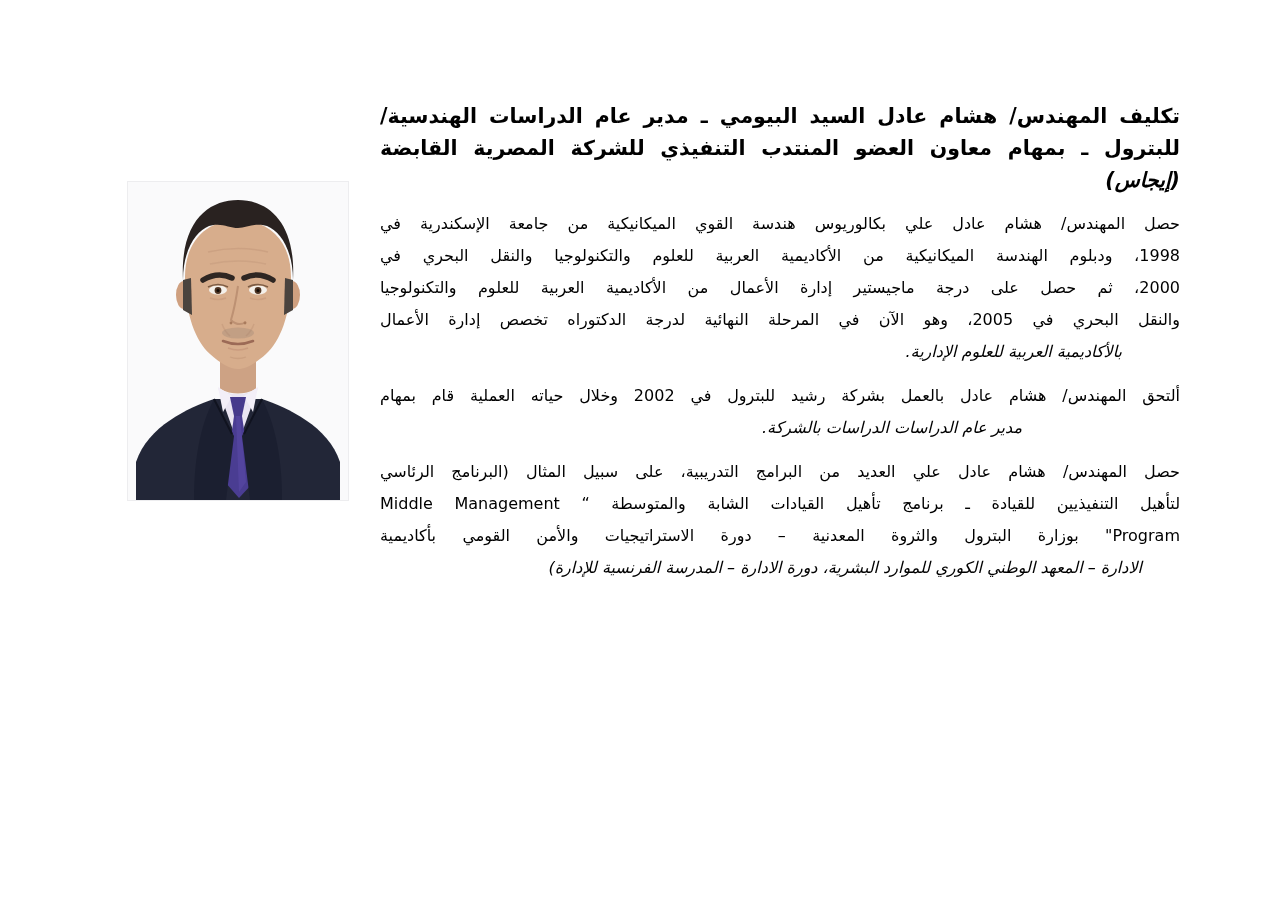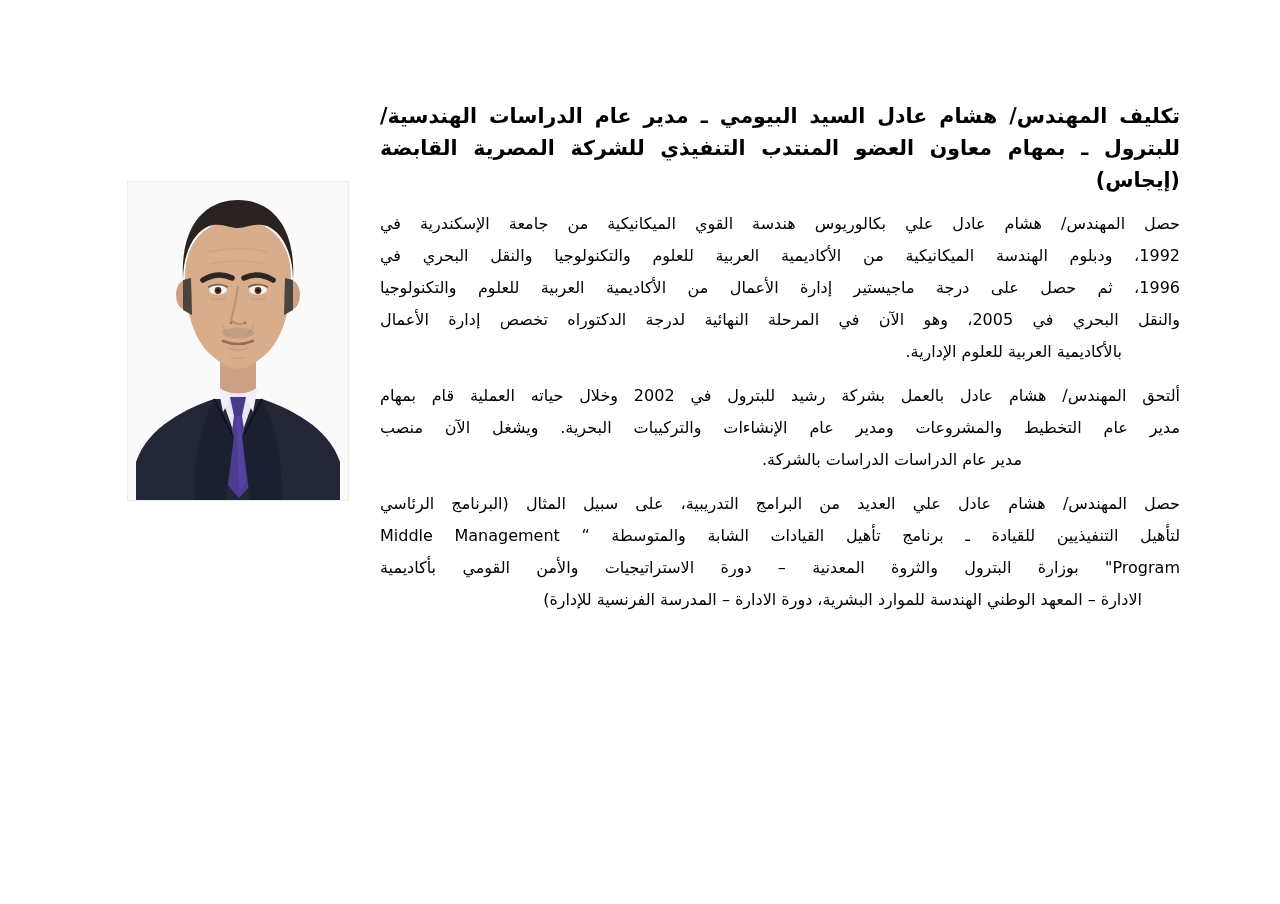--- a/index.html
+++ b/index.html
@@ -48,20 +48,21 @@
     text-align: justify;
     text-align-last: justify;
     -moz-text-align-last: justify;
     text-justify: inter-word;
     white-space: normal;
   }
   .para.title .line { font-weight: 700; font-size: 20.5px; }
   .line.endline {
     text-align: right;
     text-align-last: right;
+    font-style: italic;
     -moz-text-align-last: right;
   }
   .line.end-p1 { padding-left: 0; padding-right: 58px; text-align: center; }
   .line.end-p2 { padding-right: 158px; }
   .line.end-p3 { padding-right: 38px; }
 </style>
 </head>
 <body>
 
 <div class="page">
@@ -132,33 +133,32 @@
   <div class="text-block" dir="rtl">
 
     <div class="para title">
       <div class="line">تكليف المهندس/ هشام عادل السيد البيومي ـ مدير عام الدراسات الهندسية/ العمليات بشركة رشيد</div>
       <div class="line">للبترول ـ بمهام معاون العضو المنتدب التنفيذي للشركة المصرية القابضة للغازات الطبيعية</div>
       <div class="line endline">(إيجاس)</div>
     </div>
 
     <div class="para">
       <div class="line">حصل المهندس/ هشام عادل علي بكالوريوس هندسة القوي الميكانيكية من جامعة الإسكندرية في</div>
-      <div class="line">1992، ودبلوم الهندسة الميكانيكية من الأكاديمية العربية للعلوم والتكنولوجيا والنقل البحري في</div>
-      <div class="line">1996، ثم حصل على درجة ماجيستير إدارة الأعمال من الأكاديمية العربية للعلوم والتكنولوجيا</div>
+      <div class="line">1998، ودبلوم الهندسة الميكانيكية من الأكاديمية العربية للعلوم والتكنولوجيا والنقل البحري في</div>
+      <div class="line">2000، ثم حصل على درجة ماجيستير إدارة الأعمال من الأكاديمية العربية للعلوم والتكنولوجيا</div>
       <div class="line">والنقل البحري في 2005، وهو الآن في المرحلة النهائية لدرجة الدكتوراه تخصص إدارة الأعمال</div>
       <div class="line endline end-p1">بالأكاديمية العربية للعلوم الإدارية.</div>
     </div>
 
     <div class="para">
       <div class="line">ألتحق المهندس/ هشام عادل بالعمل بشركة رشيد للبترول في 2002 وخلال حياته العملية قام بمهام</div>
-      <div class="line">مدير عام التخطيط والمشروعات ومدير عام الإنشاءات والتركيبات البحرية. ويشغل الآن منصب</div>
       <div class="line endline end-p2">مدير عام الدراسات الدراسات بالشركة.</div>
     </div>
 
     <div class="para">
       <div class="line">حصل المهندس/ هشام عادل علي العديد من البرامج التدريبية، على سبيل المثال (البرنامج الرئاسي</div>
       <div class="line">لتأهيل التنفيذيين للقيادة ـ برنامج تأهيل القيادات الشابة والمتوسطة “ Middle Management</div>
       <div class="line">Program" بوزارة البترول والثروة المعدنية – دورة الاستراتيجيات والأمن القومي بأكاديمية</div>
-      <div class="line endline end-p3">الادارة – المعهد الوطني الهندسة للموارد البشرية، دورة الادارة – المدرسة الفرنسية للإدارة)</div>
+      <div class="line endline end-p3">الادارة – المعهد الوطني الكوري للموارد البشرية، دورة الادارة – المدرسة الفرنسية للإدارة)</div>
     </div>
 
   </div>
 </div>
 
 </body></html>

